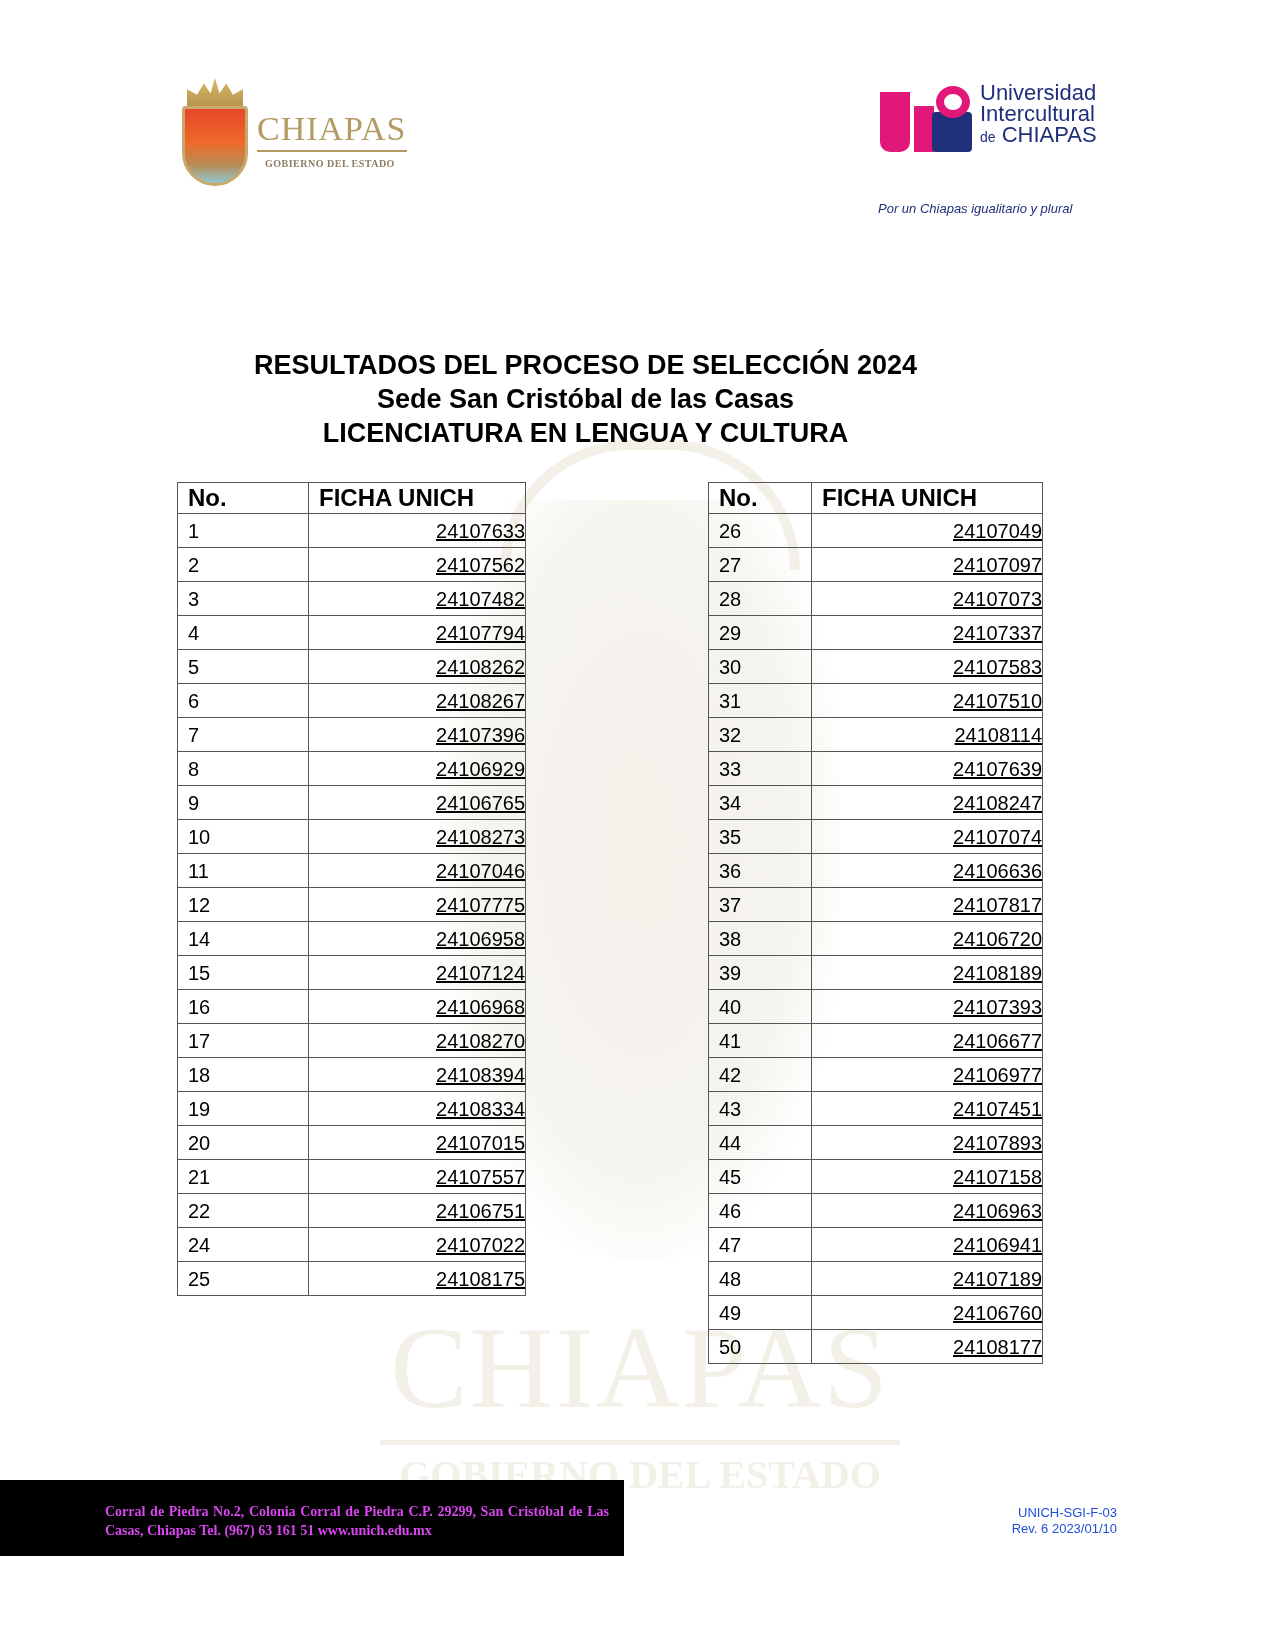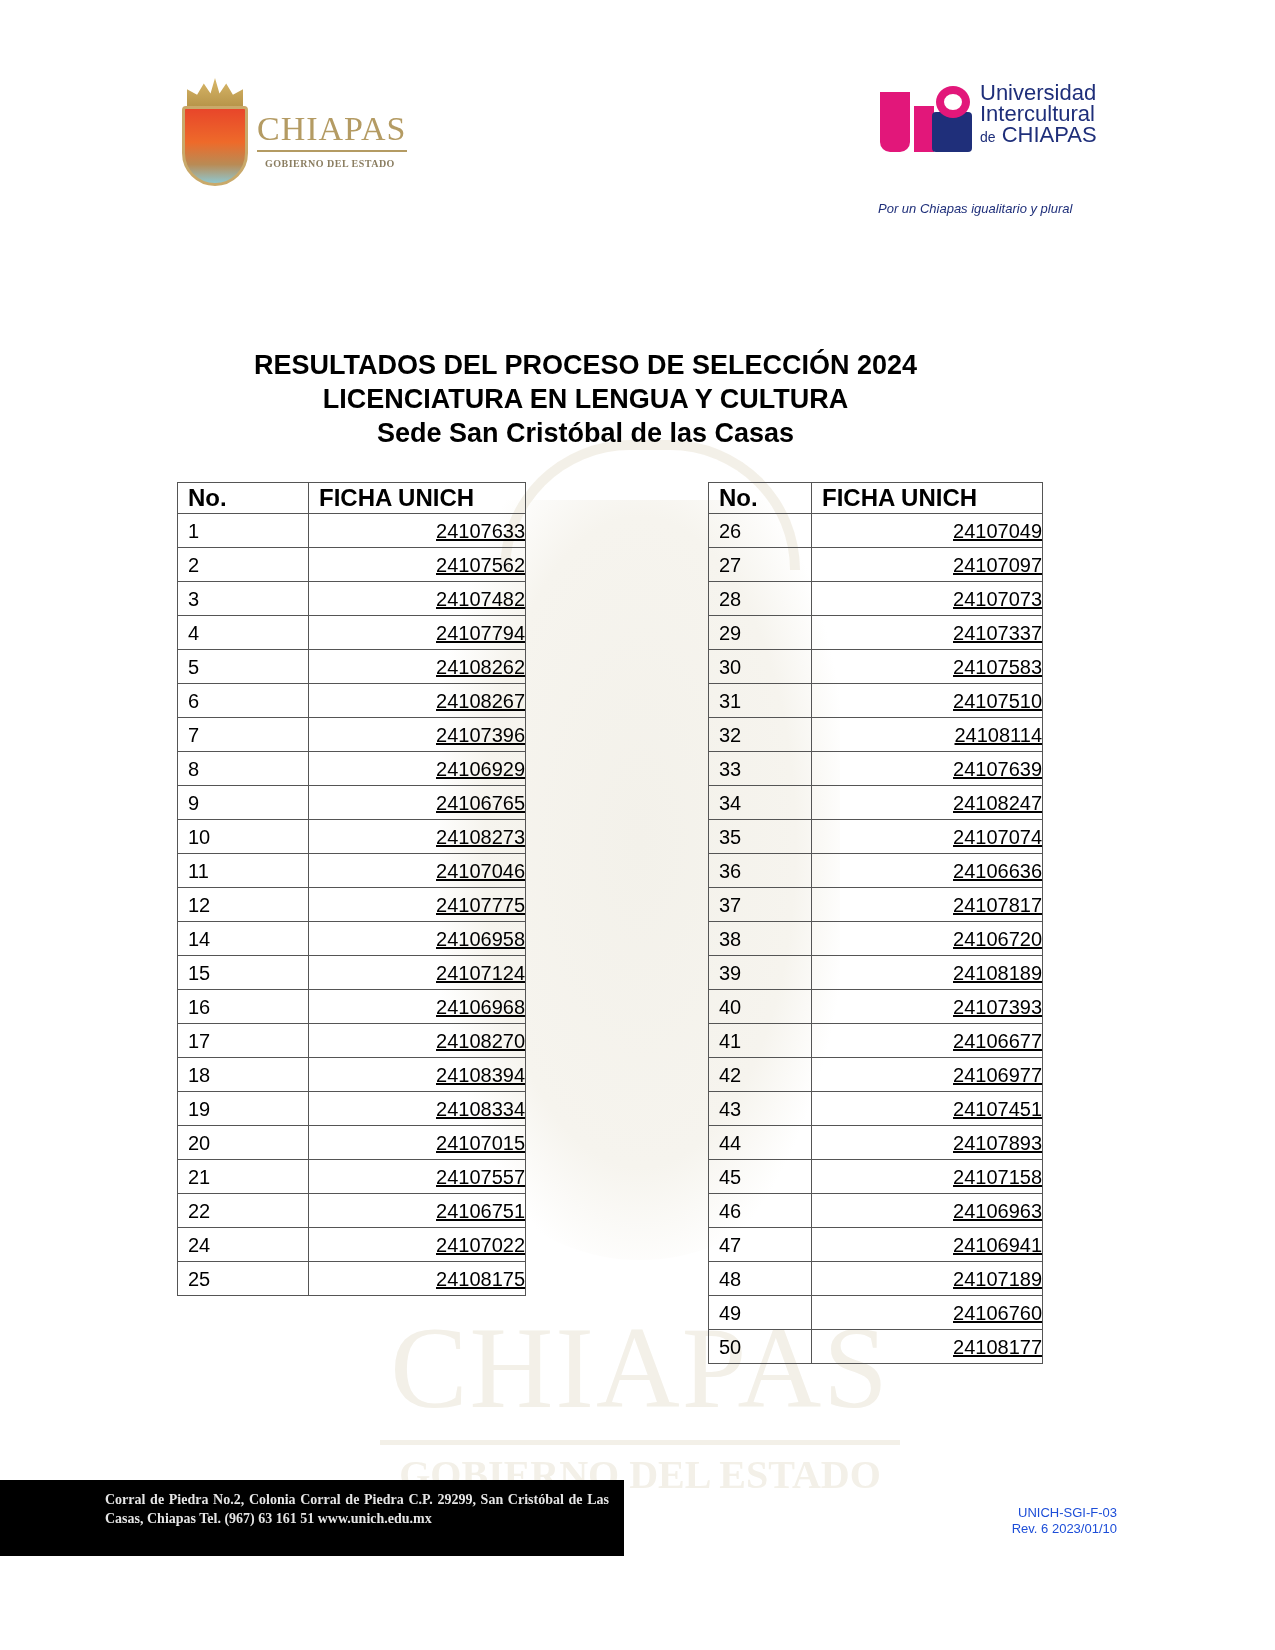--- a/index.html
+++ b/index.html
@@ -79,21 +79,21 @@
     #table-left { left: 177px; }
     #table-left .c1 { width: 120px; } #table-left .c2 { width: 206px; }
     #table-right { left: 708px; }
     #table-right .c1 { width: 92px; } #table-right .c2 { width: 220px; }
 
     
     .footer-bar {
       position: absolute; left: 0; top: 1480px; width: 624px; height: 76px; background: #000;
     }
     .footer-address {
-      position: absolute; left: 105px; top: 10px; width: 504px; color: #e5e5e5;
+      position: absolute; left: 105px; top: 22px; width: 504px; color: #d946ef;
       font-family: "Liberation Serif", serif; font-weight: bold; font-size: 14px; line-height: 19px;
       text-align: justify;
     }
     .footer-code {
       position: absolute; right: 158px; top: 1505px; text-align: right; font-size: 13px; line-height: 16px; color: #1d4ed8;
     }
   </style>
 </head>
 <body>
 
@@ -123,22 +123,22 @@
   <div class="unich-name">
     <div>Universidad</div>
     <div>Intercultural</div>
     <div><span class="de">de</span> <span>CHIAPAS</span></div>
   </div>
   <div class="unich-tag">Por un Chiapas igualitario y plural</div>
 </div>
 
 <div class="title-block">
   <div class="title-line">RESULTADOS DEL PROCESO DE SELECCIÓN 2024</div>
+  <div class="title-line">Sede San Cristóbal de las Casas</div>
   <div class="title-line">LICENCIATURA EN LENGUA Y CULTURA</div>
-  <div class="title-line">Sede San Cristóbal de las Casas</div>
 </div>
 
 <table class="results" id="table-left">
   <thead>
     <tr>
       <th class="c1">No.</th>
       <th class="c2">FICHA UNICH</th>
     </tr>
   </thead>
   <tbody id="tbody-left">

